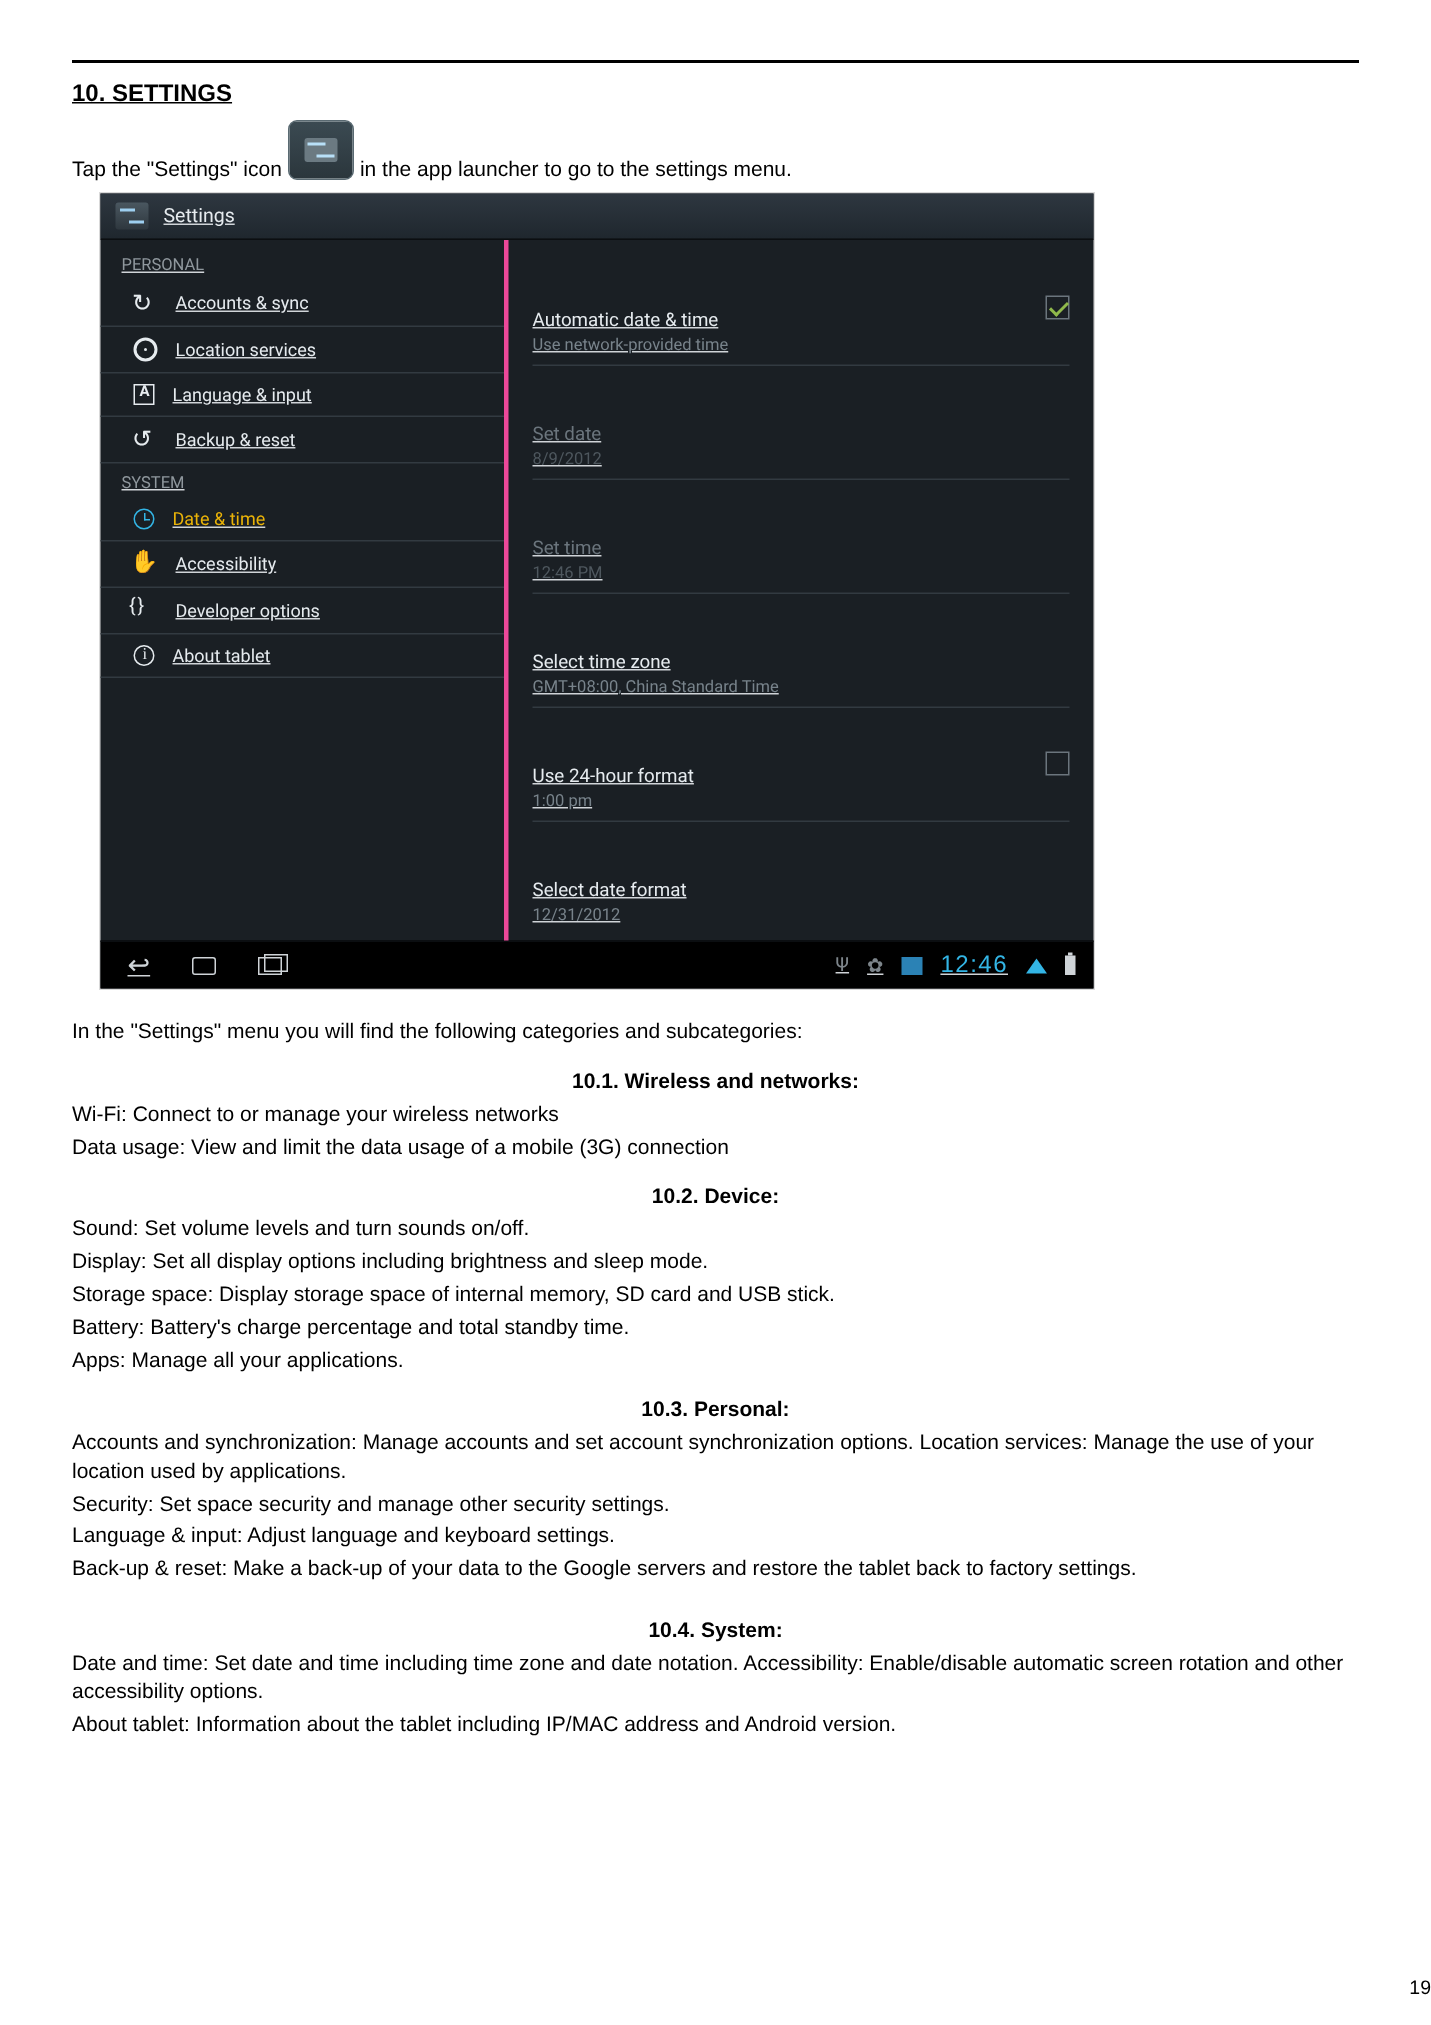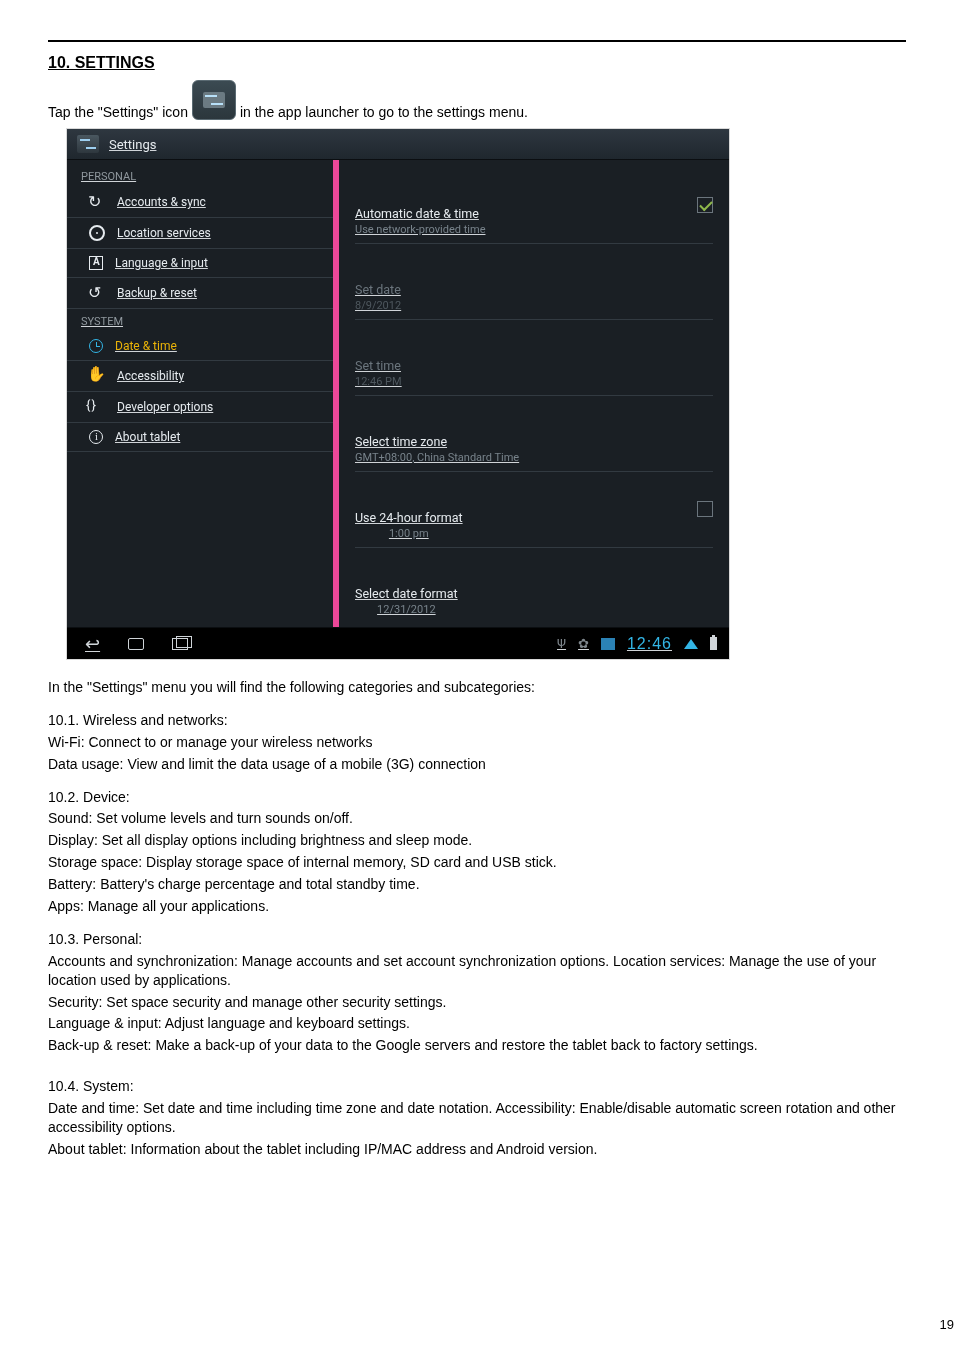--- a/index.html
+++ b/index.html
@@ -60,21 +60,21 @@
   }
   .ss-header .hicon {
     width: 22px; height: 18px; background: linear-gradient(#4a5760,#2e373e); border-radius: 2px; position: relative;
   }
   .ss-header .hicon::before { content:""; position:absolute; top:4px; left:3px; width:10px; height:2px; background:#9ecff0; }
   .ss-header .hicon::after  { content:""; position:absolute; bottom:4px; right:3px; width:10px; height:2px; background:#9ecff0; }
 
   .ss-body { display: flex; min-height: 340px; }
   .ss-left {
     width: 272px;
-    border-right: 6px solid #ec4899;
+    border-right: 3px solid #ec4899;
     padding: 4px 0 10px 0;
   }
   .ss-right { flex: 1; padding: 8px 16px 4px 16px; }
 
   .ss-section-label {
     color: #8f979d; font-size: 11px;
     padding: 6px 14px 4px 14px;
   }
   .ss-item {
     display: flex; align-items: center; gap: 12px;
@@ -100,21 +100,21 @@
   .ic-dev::before { content:"{ }"; position:absolute; left:-3px; top:-2px; font-size:13px; color:#e6ebef; letter-spacing:-1px; }
   .ic-info { width:14px; height:14px; border:1.5px solid #e6ebef; border-radius:50%; }
   .ic-info::after { content:"i"; position:absolute; left:5px; top:-1px; font-size:11px; color:#e6ebef; font-family: Georgia, serif; }
 
   .ss-row {
     display: flex; justify-content: space-between; align-items: center;
     border-bottom: 1px solid #323a41;
     padding: 6px 0 7px 0;
   }
   .ss-row .labels .t { color: #e6ebef; font-size: 12.5px; margin-top: 32px; }
-  .ss-row .labels .s { color: #78838b; font-size: 11px; margin-top: 2px; text-align: center; }
+  .ss-row .labels .s { color: #78838b; font-size: 11px; margin-top: 2px; }
   .ss-row.disabled .t { color: #6b757d; }
   .ss-row.disabled .s { color: #4e575e; }
   .ss-row.noborder { border-bottom: none; }
 
   .cbx {
     width: 16px; height: 16px; border: 1px solid #6b757d; position: relative;
   }
   .cbx.checked::after {
     content: ""; position: absolute; left: 2px; top: 3px;
     width: 10px; height: 5px; border-left: 2px solid #8fb84b; border-bottom: 2px solid #8fb84b;
@@ -134,21 +134,21 @@
   .nav-right { display:flex; align-items:center; gap:12px; }
   .nav-right .clock { color:#33b5e5; font-family: 'Segoe UI', sans-serif; font-size:16px; letter-spacing:1px; }
   .nav-right .small-ic { color:#7d858b; font-size:13px; }
   .nav-right .pic { width:14px; height:12px; background:#2b82b5; display:inline-block; position:relative; }
   .wifi-ic { position:relative; width:0; height:0; border-left:7px solid transparent; border-right:7px solid transparent; border-bottom:10px solid #33b5e5; display:inline-block; }
   .batt-ic { width:7px; height:13px; background:#cfd4d8; display:inline-block; position:relative; }
   .batt-ic::before { content:""; position:absolute; top:-2px; left:2px; width:3px; height:2px; background:#cfd4d8; }
 
   .body-text p { margin: 0 0 3px 0; line-height: 1.35; }
   .body-text { margin-bottom: 14px; }
-  .subheading { font-weight: normal; margin-top: 10px; margin-bottom: 2px; }
+  .subheading { font-weight: bold; margin-top: 10px; margin-bottom: 2px; text-align: center; }
 
   .page-number {
     position: absolute;
     bottom: 18px;
     left: 0; right: 0;
     text-align: right;
     font-size: 13px;
     color: #000;
   }
 </style>

